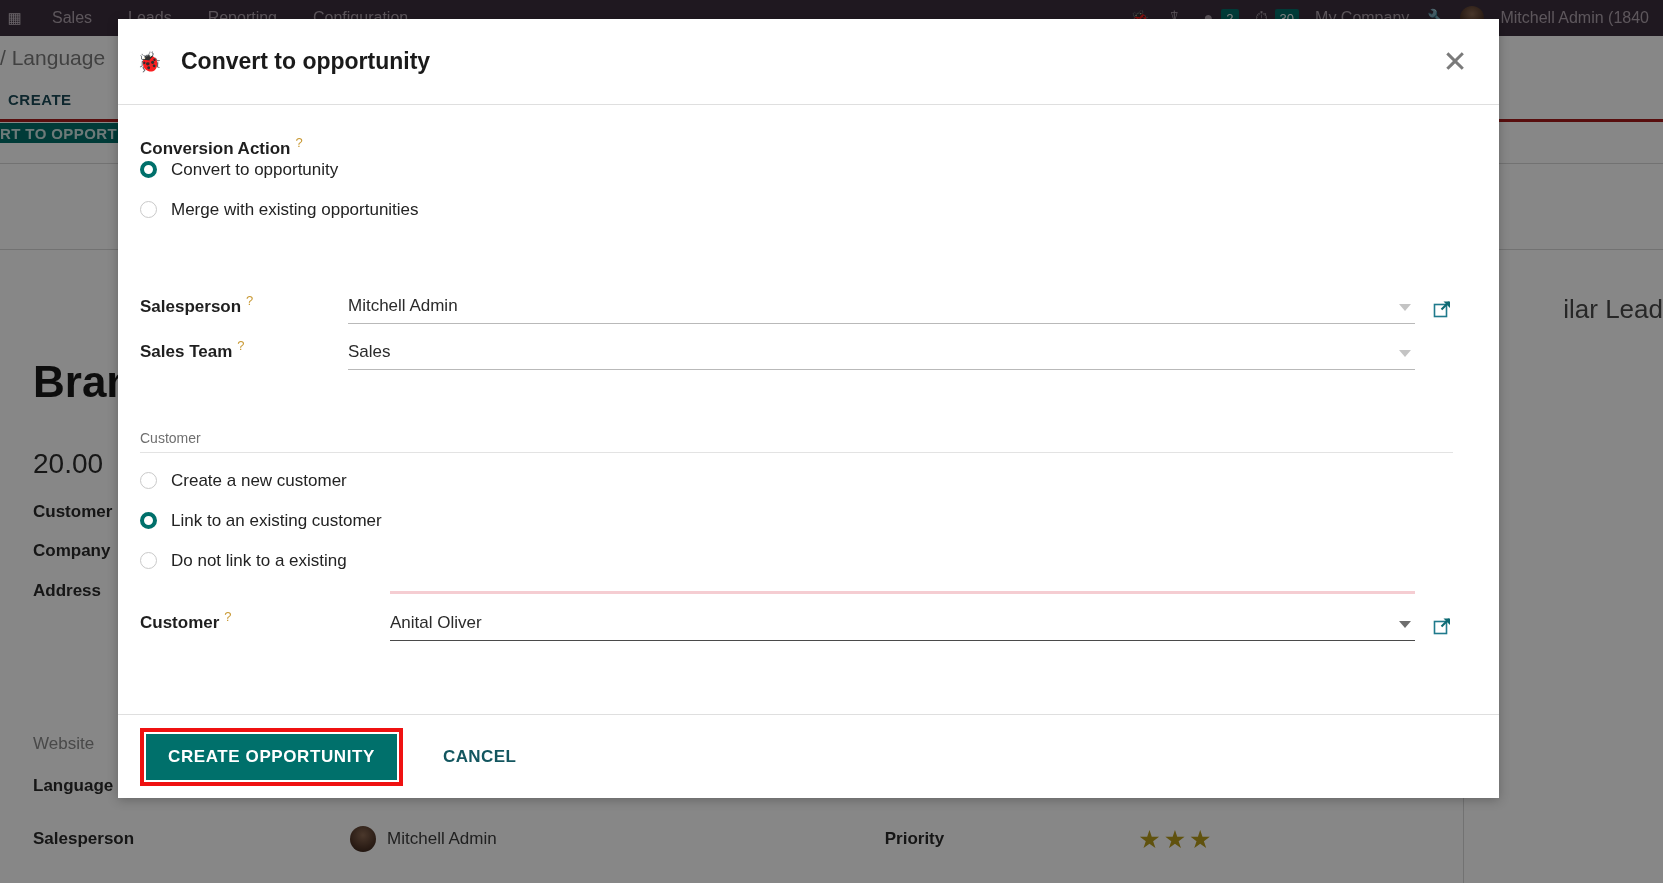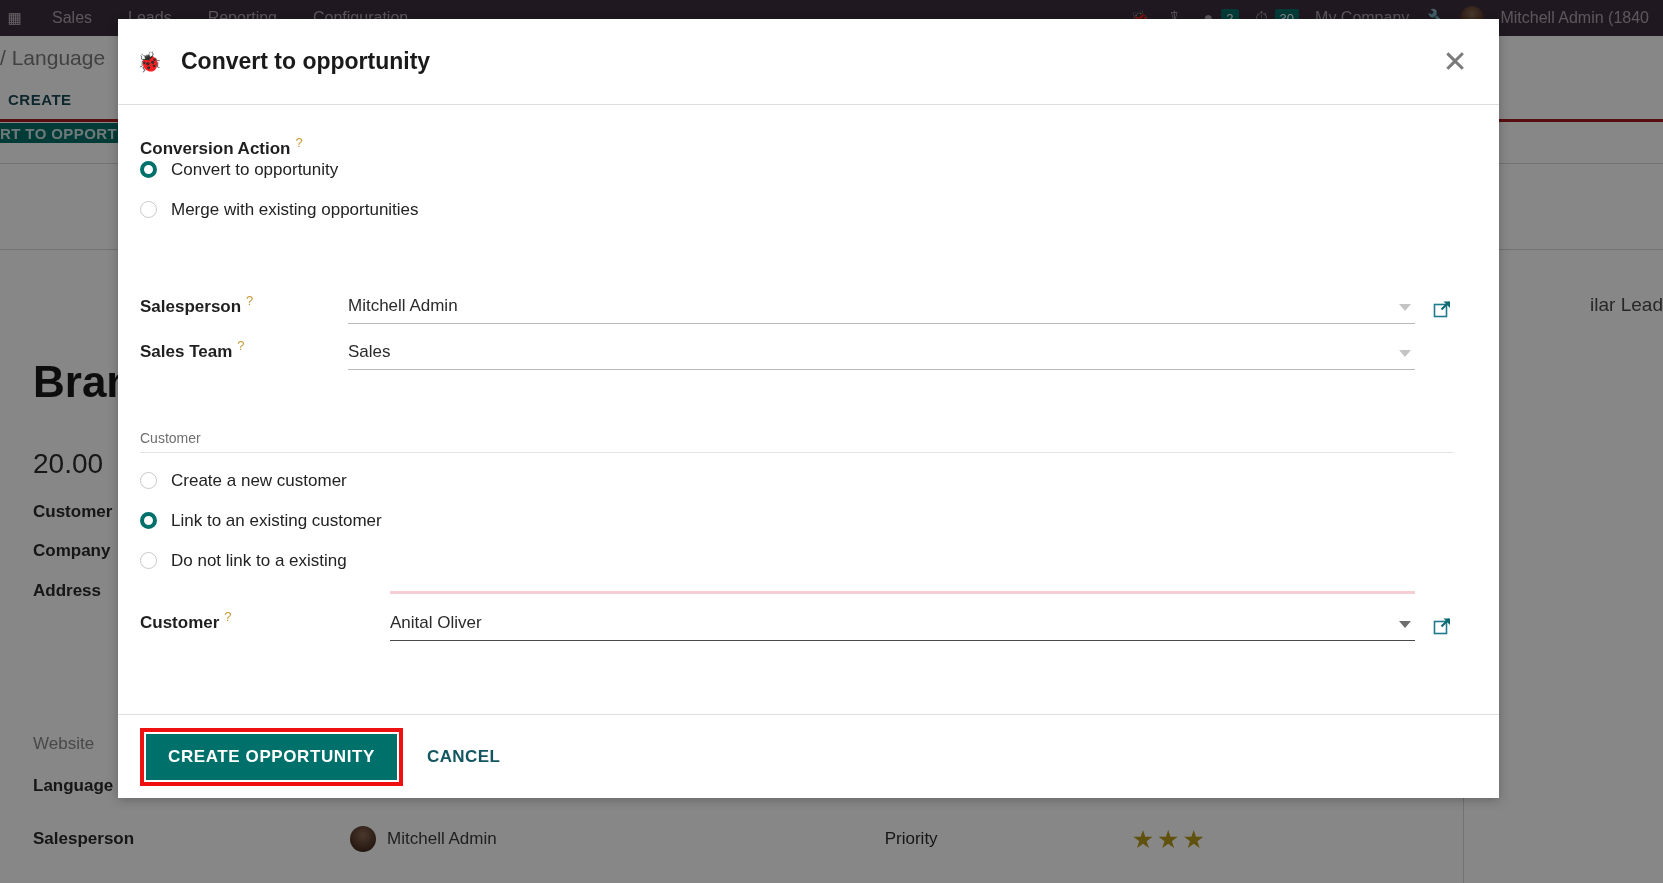--- a/index.html
+++ b/index.html
@@ -70,21 +70,21 @@
   }
   .conv-bar {
     position: absolute; top: 87px; left: 0; width: 118px; height: 20px;
     background: #00706b; color: #cfe7e5;
     display: flex; align-items: center; padding-left: 0px;
     font-size: 15px; font-weight: bold; letter-spacing: .4px; overflow: hidden;
   }
   .sheet-top-line { position: absolute; top: 127px; left: 0; right: 0; height: 1px; background: #d8d8d8; }
   .sheet-line2 { position: absolute; top: 213px; left: 0; right: 0; height: 1px; background: #d8d8d8; }
   .similar-lead {
-    position: absolute; top: 258px; right: 0px; font-size: 19px; color: #4b4b4b;
+    position: absolute; top: 258px; right: 0px; font-size: 26px; color: #4b4b4b;
     white-space: nowrap;
   }
   .similar-box {
     position: absolute; top: 282px; right: 0; width: 200px; bottom: 0;
     border-left: 1px solid #d8d8d8;
   }
 
   .record-title {
     position: absolute; top: 321px; left: 33px;
     font-size: 44px; font-weight: bold; color: #1a1a1a; white-space: nowrap;
@@ -103,21 +103,21 @@
     position: absolute; left: 0; right: 0; bottom: 24px; height: 40px;
     display: flex; align-items: center;
   }
   .br-label { font-size: 17px; font-weight: bold; color: #2b2b2b; margin-left: 33px; white-space: nowrap; }
   .br-avatar {
     width: 26px; height: 26px; border-radius: 50%; margin-left: 216px;
     background: radial-gradient(circle at 50% 35%, #8d6a53 0%, #53382a 60%, #2e1d16 100%);
     flex: none;
   }
   .br-val { font-size: 17px; color: #3d3d3d; margin-left: 11px; white-space: nowrap; }
-  .br-prio { font-size: 17px; font-weight: normal; color: #2b2b2b; margin-left: 388px; white-space: nowrap; }
+  .br-prio { font-size: 17px; font-weight: bold; color: #2b2b2b; margin-left: 388px; white-space: nowrap; }
   .stars { margin-left: 194px; font-size: 25px; color: #b69b1c; letter-spacing: 3px; }
 
   
   .dimmer { position: absolute; inset: 0; background: rgba(0,0,0,0.47); }
 
   
   .modal {
     position: absolute;
     left: 118px; top: 19px; width: 1381px; height: 779px;
     background: #fff;
@@ -184,21 +184,21 @@
     border-top: 7px solid #c4c4c4;
   }
   .caret.dark { border-top-color: #6e6e6e; }
   .ext-link {
     width: 22px; height: 22px; flex: none; margin: 0 0 4px 16px;
     color: #00706b; display: flex; align-items: center; justify-content: center;
   }
 
   .modal-footer {
     flex: none; height: 84px; border-top: 1px solid #dfdfdf;
-    display: flex; align-items: center; padding-left: 22px; gap: 0;
+    display: flex; align-items: center; padding-left: 22px; gap: 16px;
   }
   .btn-highlight {
     position: relative; border: 4px solid #ef1111; padding: 2px;
     display: inline-flex;
   }
   .btn-primary {
     background: #00706b; color: #fff; font-size: 17px; font-weight: bold;
     letter-spacing: .6px; padding: 13px 22px; white-space: nowrap;
     border: none; font-family: inherit;
   }

